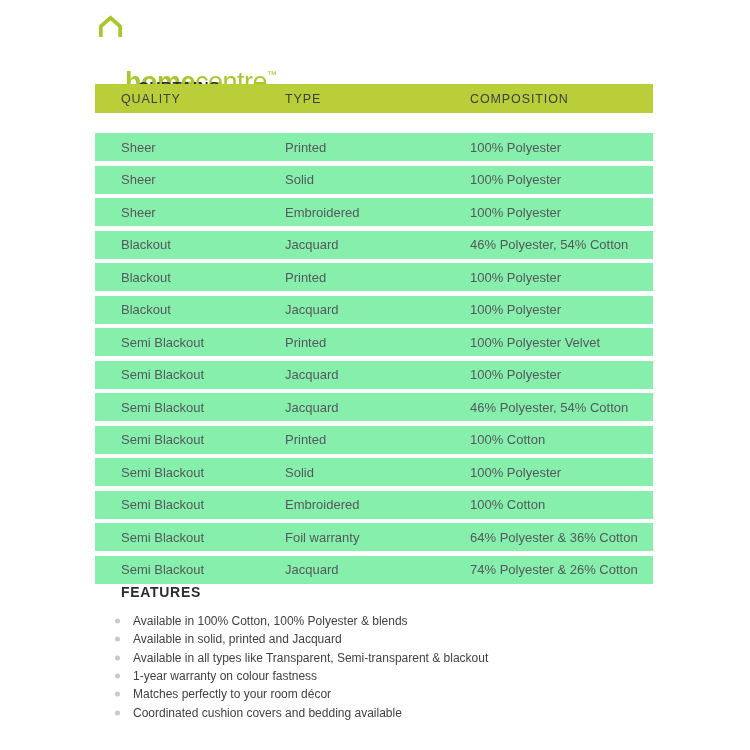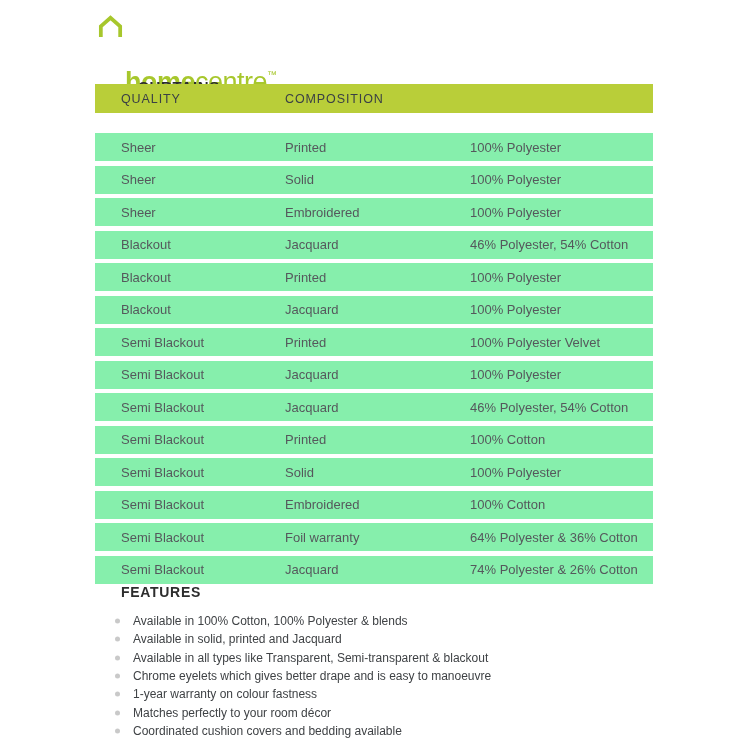--- a/index.html
+++ b/index.html
@@ -44,20 +44,21 @@
       <path d="M4 19 V10.3 L12 3.2 L20 10.3 V19" fill="none" stroke="#a7c72c" stroke-width="3.1" stroke-linejoin="miter"></path>
     </svg>
     <div class="logo-text" style="color: rgb(167, 199, 44);"><span class="b">home</span><span>centre</span><span class="tm">™</span></div>
   </header>
 
   <h1 class="page-title">CURTAINS</h1>
 
   <div class="tablewrap">
     <div class="thead" style="background: rgb(185, 206, 57);">
       <div class="cell c1">QUALITY</div>
+      <div class="cell c2">TYPE</div>
       <div class="cell c3">COMPOSITION</div>
     </div>
     <div id="tbody">
         <div class="trow">
           <div class="cell c1">Sheer</div>
           <div class="cell c2">Printed</div>
           <div class="cell c3">100% Polyester</div>
         </div>
         <div class="trow">
           <div class="cell c1">Sheer</div>
@@ -137,24 +138,20 @@
         <li>
           <span class="bullet"></span>
           <span>Available in solid, printed and Jacquard</span>
         </li>
         <li>
           <span class="bullet"></span>
           <span>Available in all types like Transparent, Semi-transparent &amp; blackout</span>
         </li>
         <li>
           <span class="bullet"></span>
-          <span>Chrome eyelets which gives better drape and is easy to manoeuvre</span>
-        </li>
-        <li>
-          <span class="bullet"></span>
           <span>1-year warranty on colour fastness</span>
         </li>
         <li>
           <span class="bullet"></span>
           <span>Matches perfectly to your room décor</span>
         </li>
         <li>
           <span class="bullet"></span>
           <span>Coordinated cushion covers and bedding available</span>
         </li>

